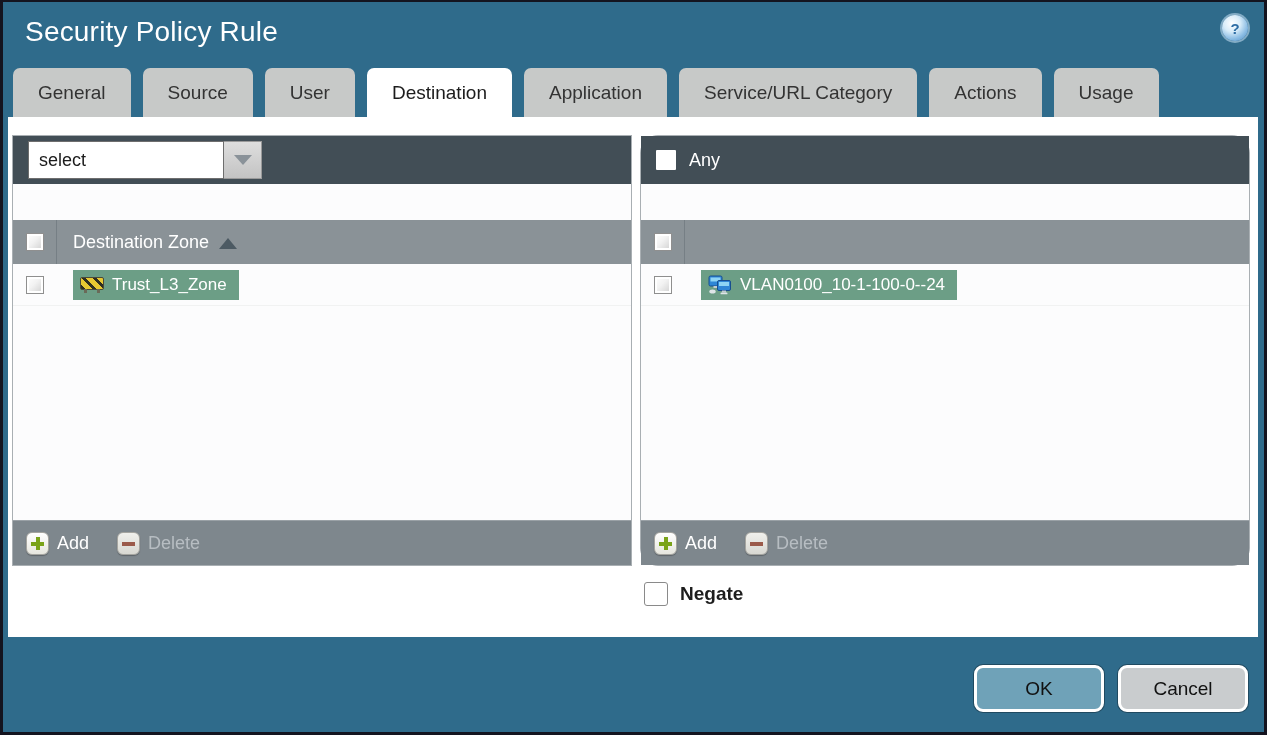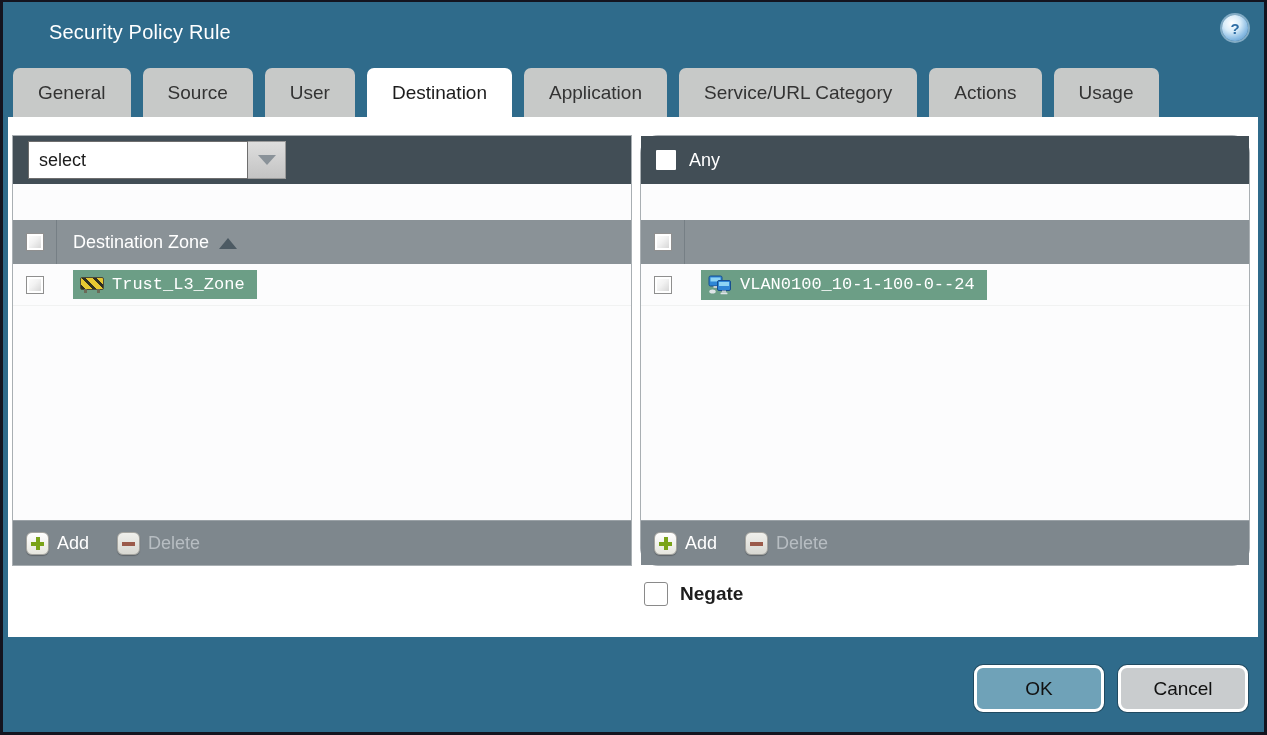--- a/index.html
+++ b/index.html
@@ -12,21 +12,21 @@
   }
   .dialog {
     position:absolute; top:2px; left:3px; right:3px; bottom:3px;
     background:#2F6B8B;
   }
   
   .titlebar {
     height:60px; display:flex; align-items:center;
     padding-left:22px; position:relative;
   }
-  .title { color:#ffffff; font-size:20px; letter-spacing:.2px;margin-left:24px; }
+  .title { color:#ffffff; font-size:28px; letter-spacing:.2px; }
   .help-icon {
     position:absolute; top:13px; right:16px;
     width:26px; height:26px; border-radius:50%;
     background:radial-gradient(circle at 38% 32%, #ffffff 0%, #d8ecf9 35%, #8cbde4 65%, #4a88c0 100%);
     box-shadow:0 0 0 2px rgba(200,225,245,.55);
     display:flex; align-items:center; justify-content:center;
     color:#2e6da4; font-weight:bold; font-size:15px; cursor:pointer;
   }
   
   .tabs {
@@ -50,21 +50,21 @@
     display:flex; flex-direction:column; height:431px;
   }
   .panel.left { width:620px; }
   .panel.right { flex:1;border-radius:18px; }
   .panel-toolbar {
     height:48px; background:#424E56; flex:0 0 48px;
     display:flex; align-items:center; padding:0 15px;
   }
   .select-combo { display:flex; height:38px; }
   .select-field {
-    width:220px; background:#ffffff; border:1px solid #6e6e6e;
+    width:196px; background:#ffffff; border:1px solid #6e6e6e;
     font-size:18px; color:#1b1b1b; display:flex; align-items:center;
     padding:0 10px; cursor:text;
   }
   .select-btn {
     width:38px; background:linear-gradient(#dedede,#c3c3c3);
     border:1px solid #9a9a9a; border-left:none;
     display:flex; align-items:center; justify-content:center; cursor:pointer;
   }
   .caret-down {
     width:0; height:0;
@@ -88,21 +88,21 @@
     width:44px; flex:0 0 44px; display:flex; justify-content:center;
     align-self:stretch; align-items:center;
   }
   .panel-header .check-col { border-right:1px solid #767f85; }
   .header-label-wrap { display:flex; align-items:center; gap:10px; padding-left:16px; cursor:pointer; }
   .sort-asc {
     width:0; height:0;
     border-left:9px solid transparent; border-right:9px solid transparent;
     border-bottom:11px solid #4C5A63; margin-top:2px;
   }
-  .panel-body { flex:1 1 auto; background:#FCFCFD; overflow:hidden;font-family:Liberation Mono, monospace; }
+  .panel-body { flex:1 1 auto; background:#FCFCFD; overflow:hidden; }
   .row { height:42px; display:flex; align-items:center; border-bottom:1px solid #f1f2f2; }
   .chip {
     display:inline-flex; align-items:center; gap:8px;
     background:#6C9E86; color:#ffffff; font-size:17px;
     padding:5px 12px 5px 7px; margin-left:16px; cursor:pointer;
   }
   .zone-icon {
     width:24px; height:13px; border:1px solid #4a4a3a; border-radius:2px;
     background:repeating-linear-gradient(45deg,#2e2e22 0 3px,#e8c832 3px 8px);
     position:relative; margin-top:-3px;

